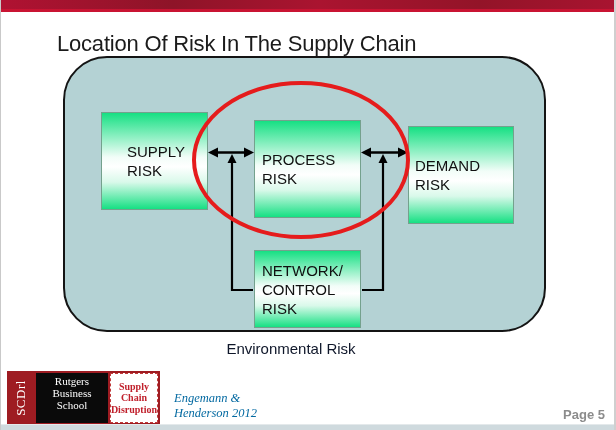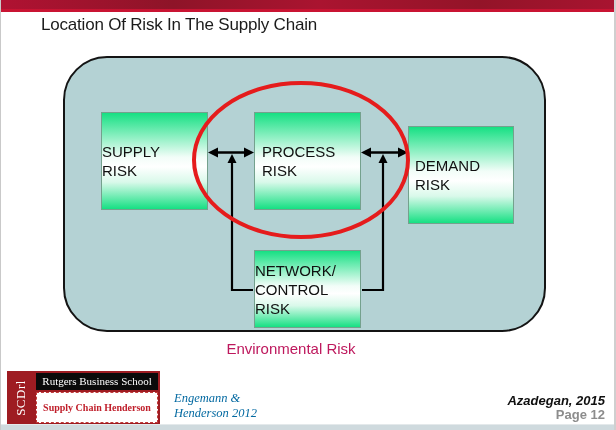--- a/index.html
+++ b/index.html
@@ -10,59 +10,59 @@
     border-left:1px solid #c9c9c9; border-right:2px solid #cfcfcf;
     box-sizing:border-box;
   }
   
   .topbar {
     position:absolute; left:0; top:0; width:100%; height:9px;
     background:linear-gradient(90deg,#b01232,#8e1428 28%,#aa1430 52%,#931428 78%,#a81430);
     border-bottom:3px solid var(--topbar-line-red,#c9143 3);
   }
   .title {
-    position:absolute; left:40px; top:15px; margin:0;
-    font-size:17px; font-weight:400; color:#1b1b1b; letter-spacing:-0.2px;
+    position:absolute; left:40px; top:15px; margin:16px;
+    font-size:22px; font-weight:400; color:#1b1b1b; letter-spacing:-0.2px;
   }
   
   .container {
     position:absolute; left:62px; top:56px; width:483px; height:276px;
     background:var(--container-fill,#b4d2d4);
     border:2px solid #141414; border-radius:44px;
     box-sizing:border-box;
   }
   
   .box {
     position:absolute; box-sizing:border-box;
     background:linear-gradient(180deg, var(--box-green,#16e083) 0%, #f2fdf8 46%, #ffffff 56%, #d9f9ea 72%, var(--box-green,#16e083) 100%);
     border:1px solid #74a18d;
     display:flex; flex-direction:column; justify-content:center;
     font-size:15px; line-height:19.5px; color:#101010;
     z-index:1;
   }
-  .box-supply  { left:100px; top:112px; width:107px; height:98px; padding-left:0; }
-  .box-process { left:253px; top:112px; width:107px; height:98px; padding-left:7px; }
+  .box-supply  { left:100px; top:112px; width:107px; height:98px; padding-left:25px; }
+  .box-process { left:253px; top:120px; width:107px; height:98px; padding-left:7px; }
   .box-demand  { left:407px; top:118px; width:106px; height:98px; padding-left:6px;margin-top:8px; }
-  .box-network { left:253px; top:250px; width:107px; height:78px; line-height:19px; }
+  .box-network { left:253px; top:250px; width:107px; height:78px; padding-left:7px; line-height:19px; }
   .overlay { position:absolute; left:0; top:0; width:616px; height:430px; z-index:2; pointer-events:none; }
   .env-label {
     position:absolute; left:160px; top:340px; width:260px; text-align:center;
-    font-size:15px; color:#be185d; z-index:1;
+    font-size:15px; color:#0f172a; z-index:1;
   }
   
   .logo {
     position:absolute; left:6px; top:371px; width:153px; height:54px;
     background:var(--logo-red,#9e1c22); display:flex; padding:2px; box-sizing:border-box; gap:3px;
   }
   .logo-side {
     width:24px; display:flex; align-items:center; justify-content:center;
     color:#ffffff; font-family:"Liberation Serif", serif;
   }
   .logo-side span { transform:rotate(-90deg); font-size:13px; letter-spacing:0.5px; white-space:nowrap; }
-  .logo-main { flex:1; display:flex; flex-direction:column; gap:2px; }
+  .logo-main { flex:1; display:flex; flex-direction:row; gap:2px; }
   .logo-school {
     background:#0a0a0a; color:#ffffff; text-align:center;
     font-family:"Liberation Serif", serif; font-size:11px; padding:2px 0 3px;
   }
   .logo-lab {
     background:#ffffff; border:1px dashed #c03a3a; flex:1;
     display:flex; flex-direction:column; justify-content:center; text-align:center;
     color:var(--lab-text-red,#c0202c); font-family:"Liberation Serif", serif;
     font-size:10px; font-weight:700; line-height:11.5px;
   }
@@ -145,27 +145,26 @@
 
   <div class="env-label">Environmental Risk</div>
 
   <div class="logo">
     <div class="logo-side">
       <span>SCDrl</span>
     </div>
     <div class="logo-main">
       <div class="logo-school">Rutgers Business School</div>
       <div class="logo-lab">
-        <div>Supply Chain Henderson</div>
+        <div>Supply Chain Disruption</div>
       </div>
     </div>
   </div>
 
   <div class="citation">
     <div>Engemann &amp;</div>
     <div>Henderson 2012</div>
   </div>
 
-  <div class="attribution">Azadegan, 2015</div>
-  <div class="page-number">Page 12</div>
+  <div class="page-number">Page 5</div>
 
   <div class="bottom-strip"></div>
 </div>
 
 </body></html>

